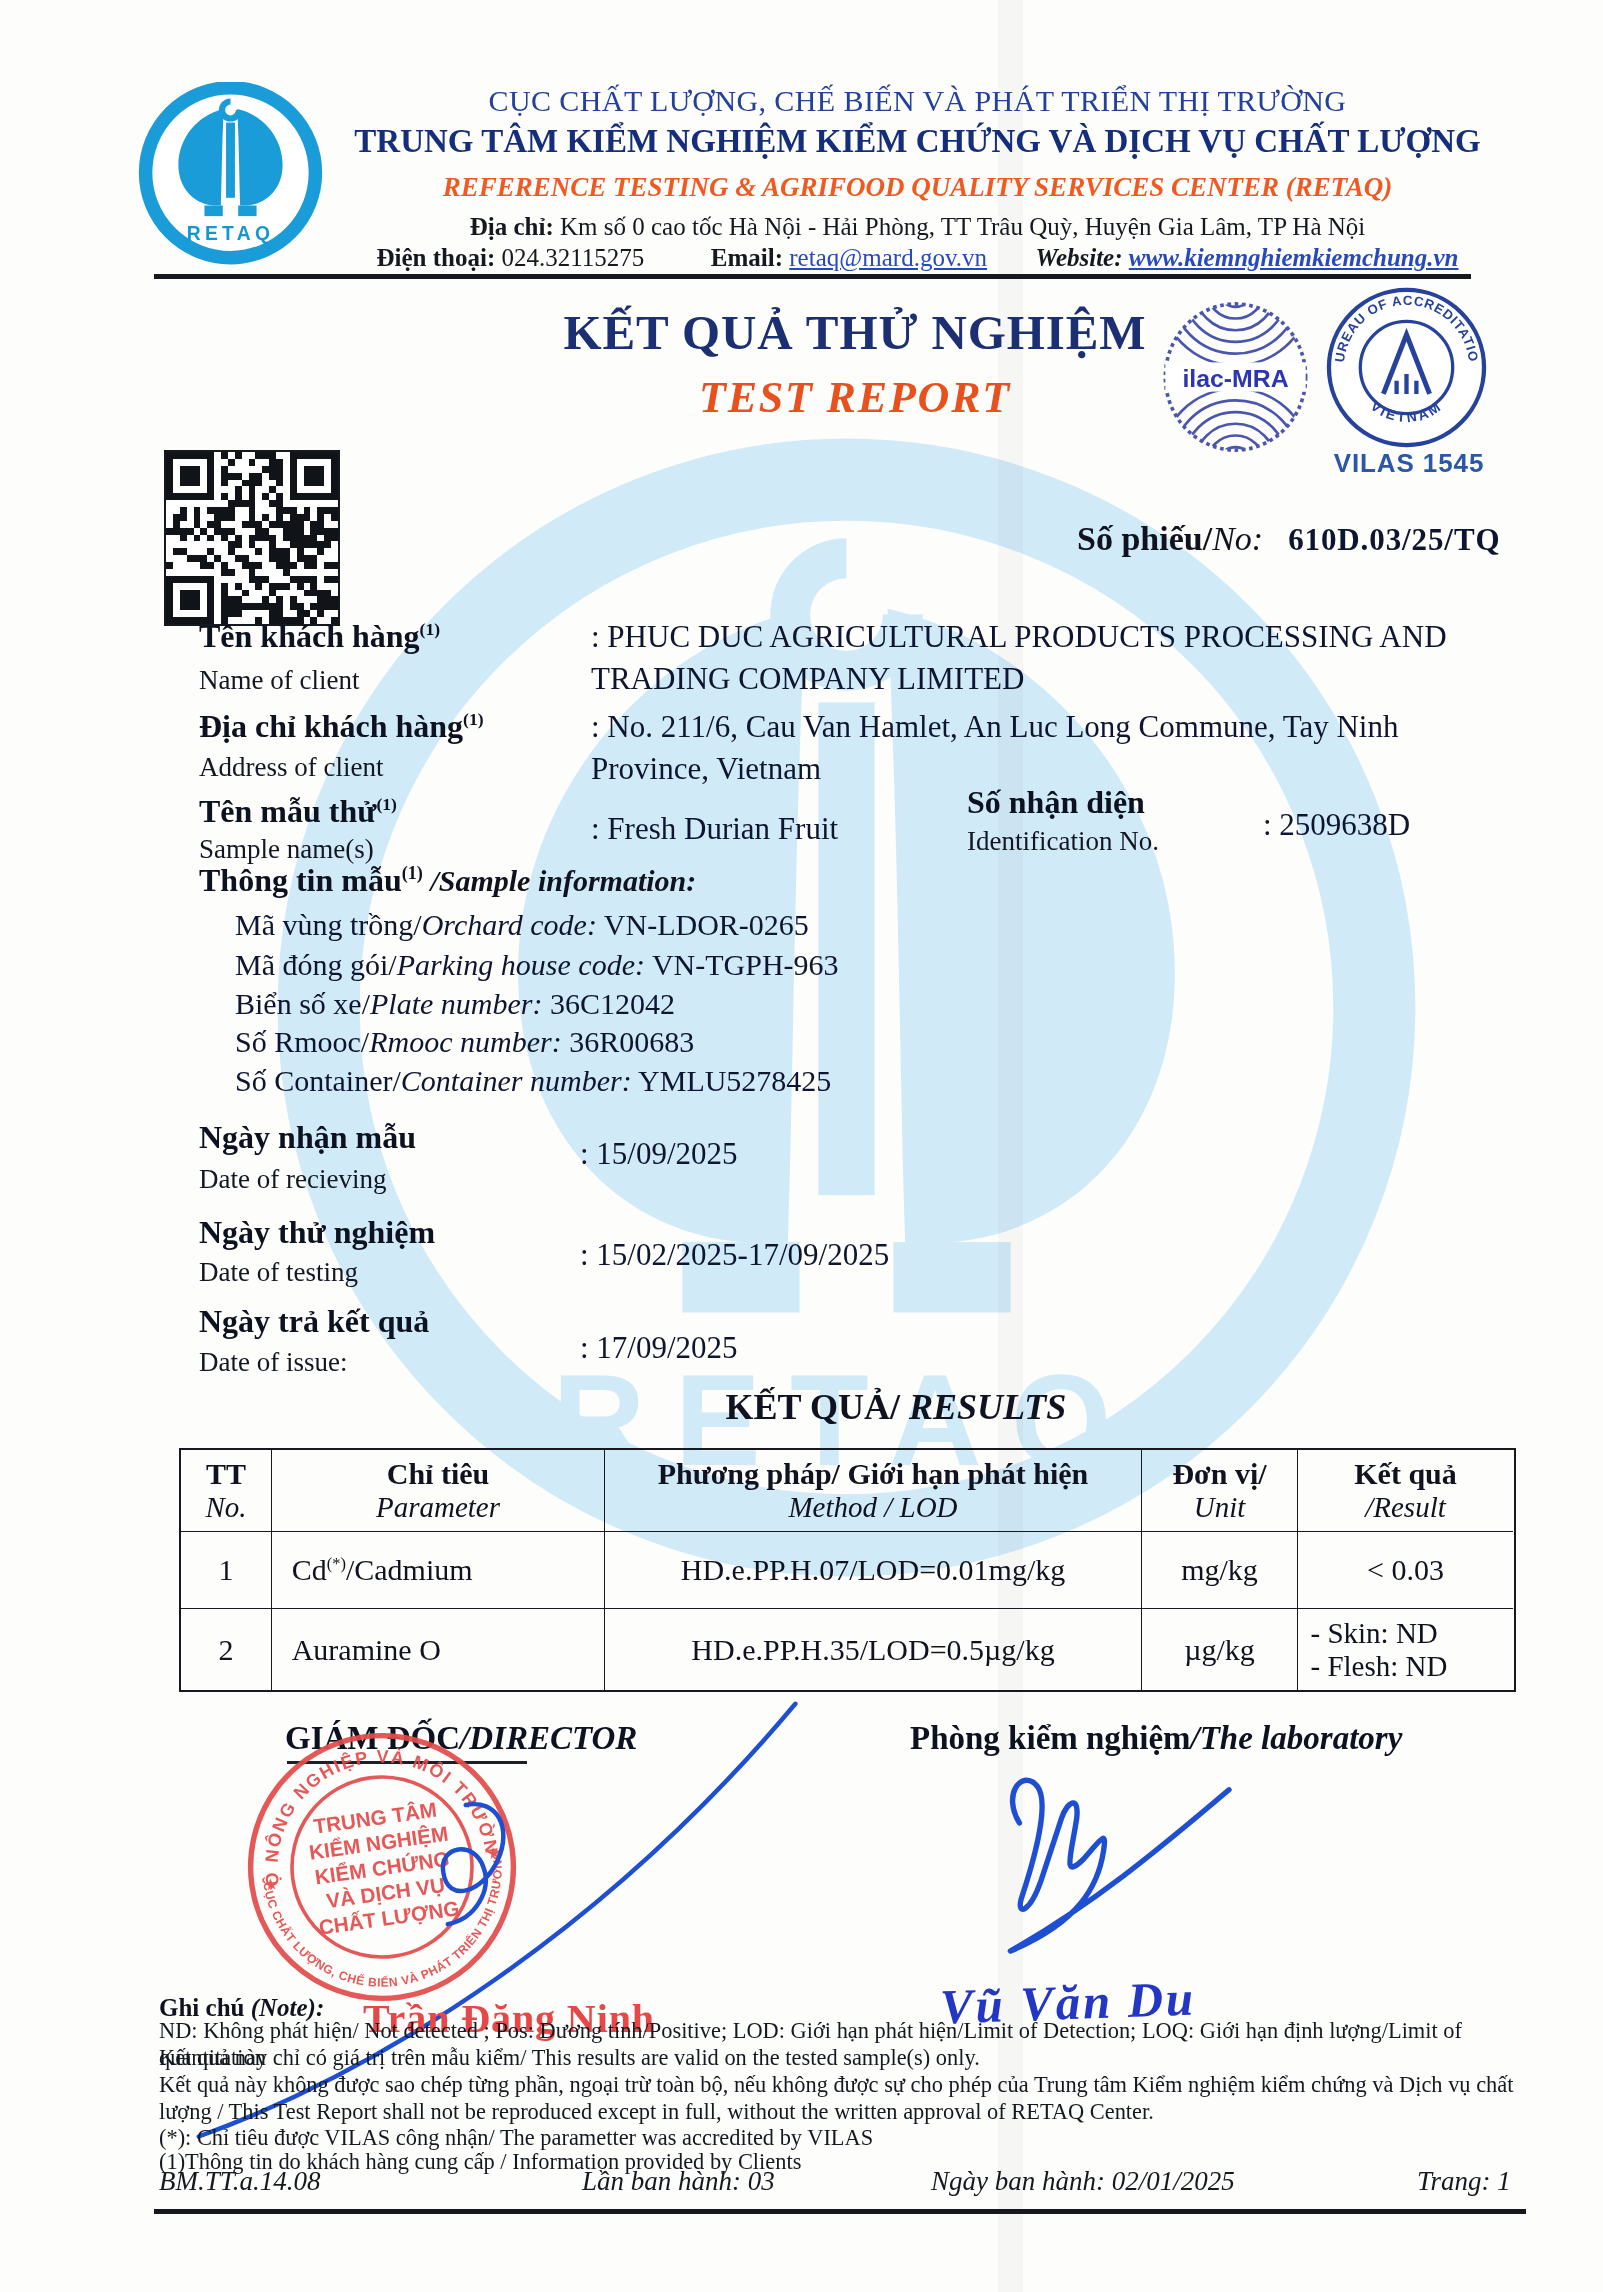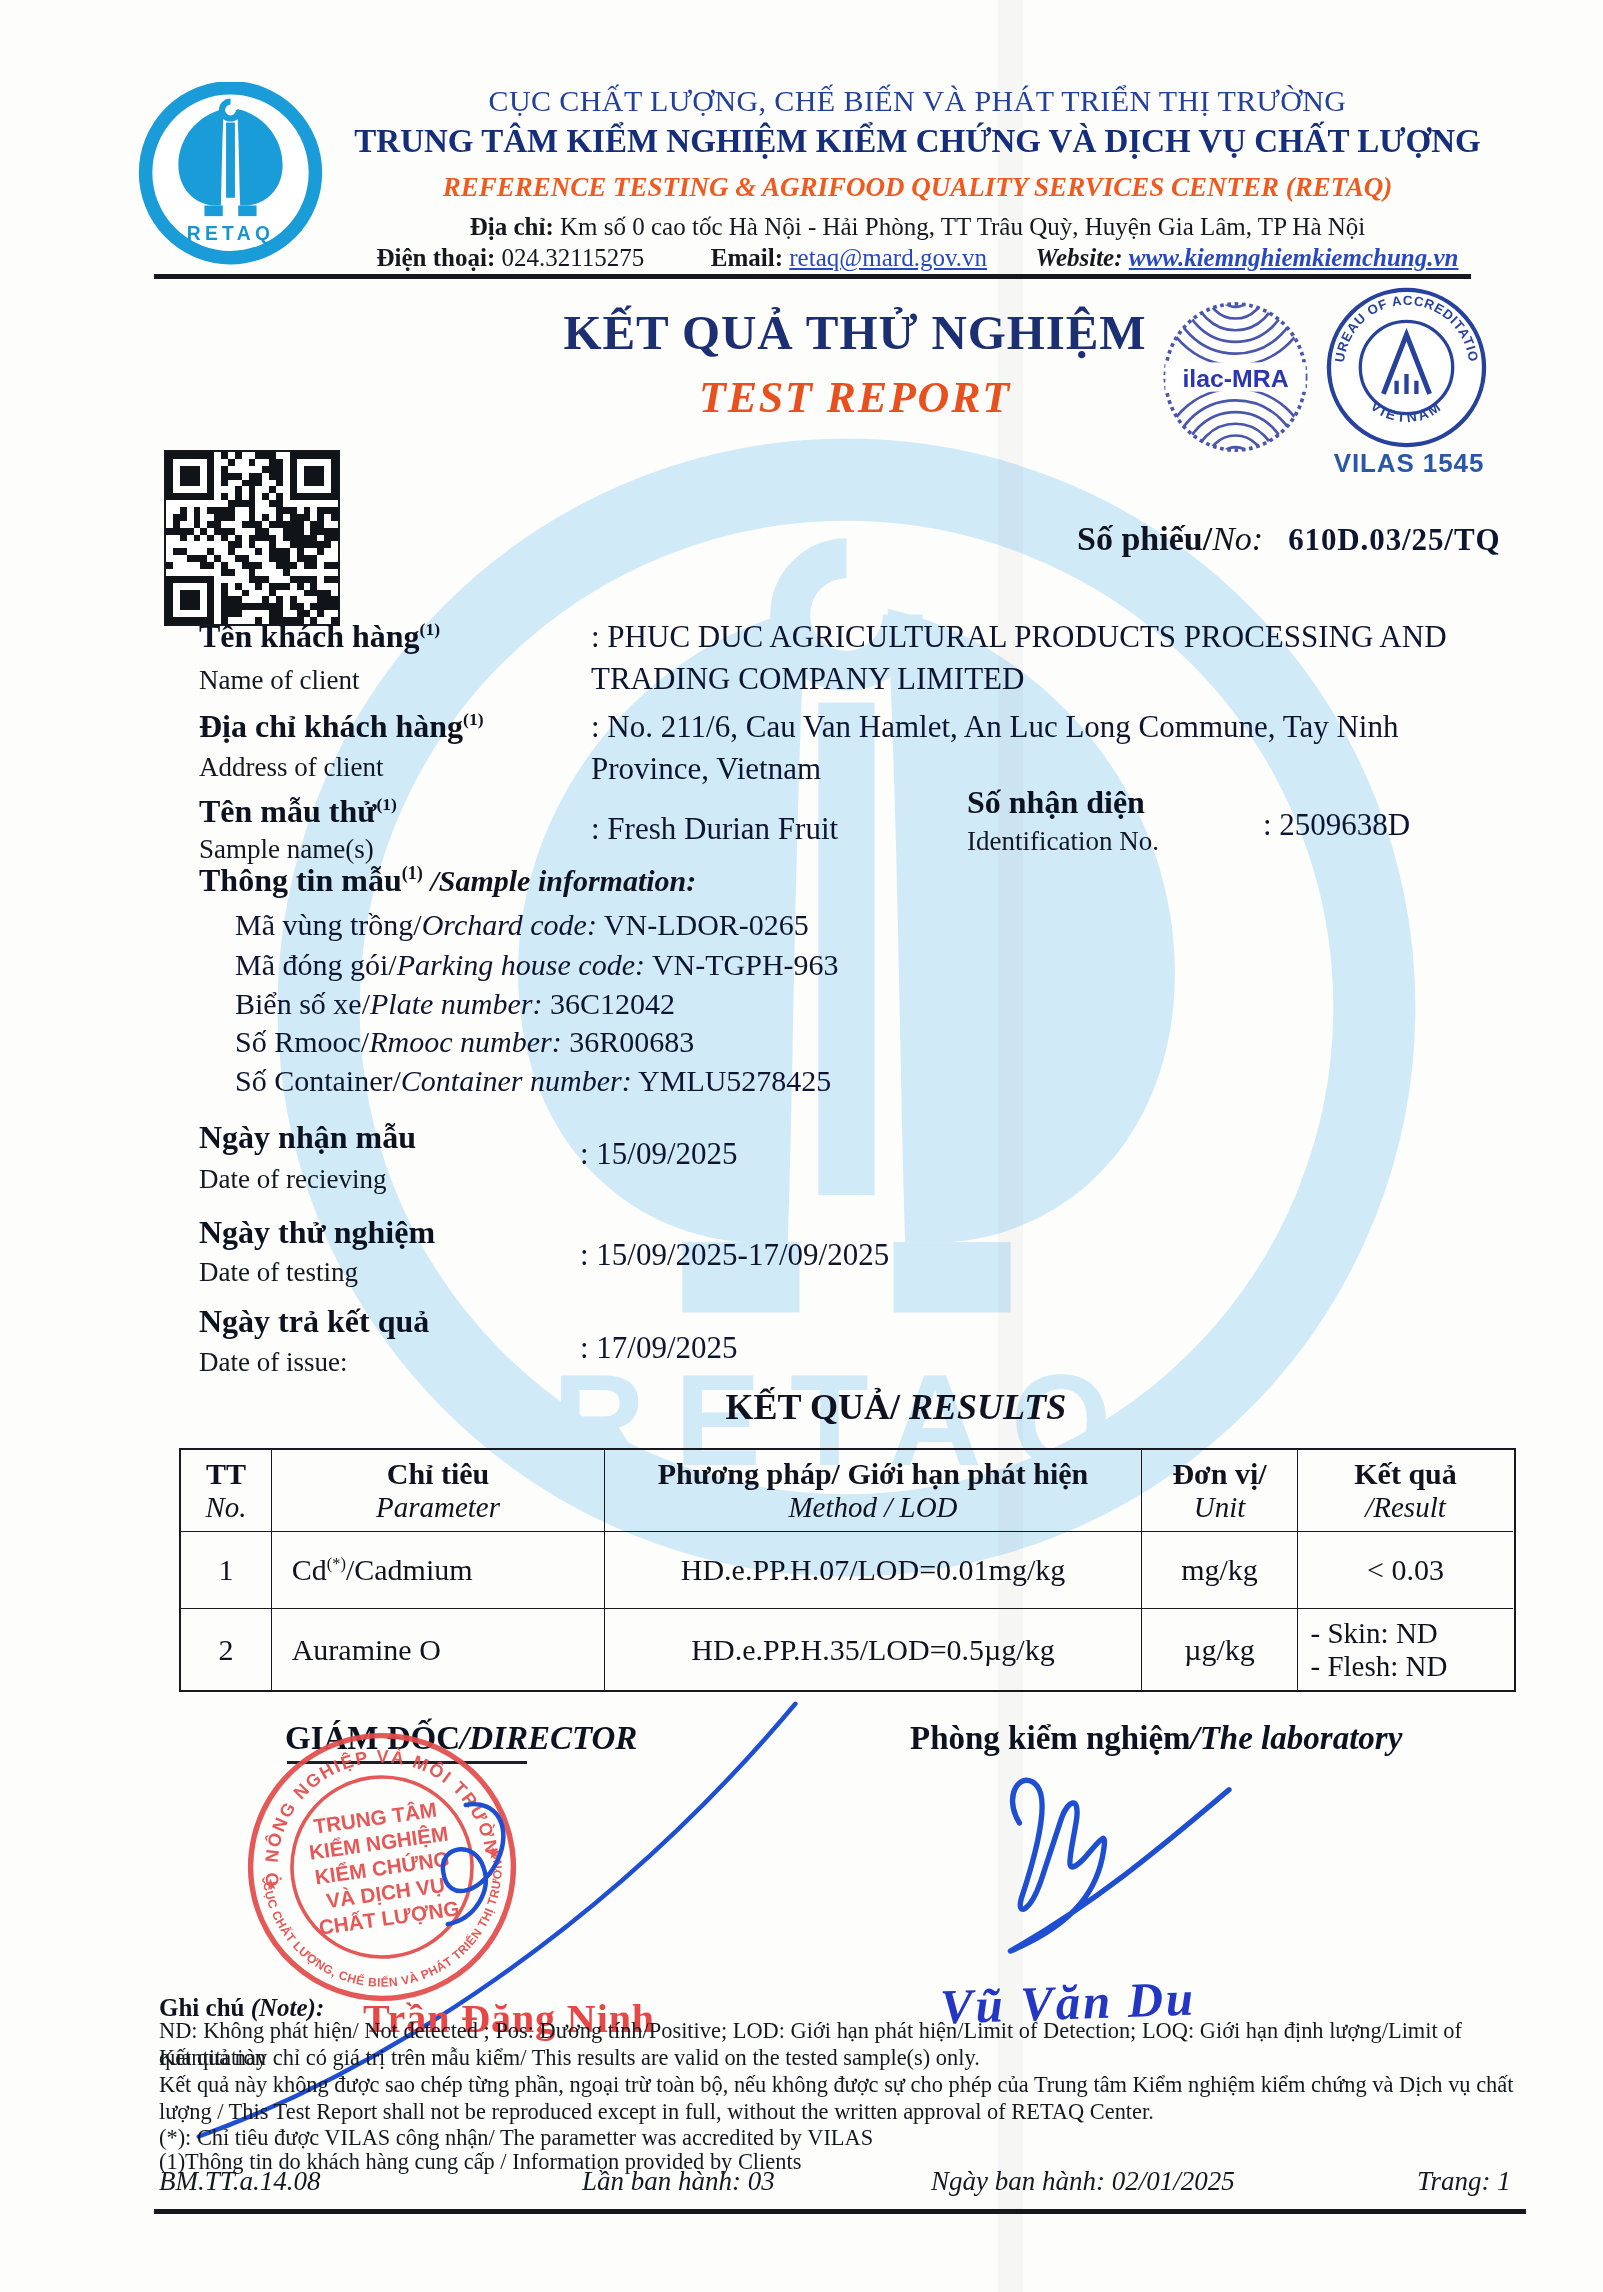--- a/index.html
+++ b/index.html
@@ -553,21 +553,21 @@
   <div class="abs iline" style="left:235px; top:1064px;">
     <span>Số Container/</span><span class="en">Container number:</span><span> YMLU5278425</span>
   </div>
 
   <div class="abs lbl-vi" style="left:199px; top:1119px;">Ngày nhận mẫu</div>
   <div class="abs lbl-en" style="left:199px; top:1164px;">Date of recieving</div>
   <div class="abs val" style="left:580px; top:1133px;">: 15/09/2025</div>
 
   <div class="abs lbl-vi" style="left:199px; top:1214px;">Ngày thử nghiệm</div>
   <div class="abs lbl-en" style="left:199px; top:1257px;">Date of testing</div>
-  <div class="abs val" style="left:580px; top:1234px;">: 15/09/2025-17/09/2025</div>
+  <div class="abs val" style="left:580px; top:1234px;">: 15/02/2025-17/09/2025</div>
 
   <div class="abs lbl-vi" style="left:199px; top:1303px;">Ngày trả kết quả</div>
   <div class="abs lbl-en" style="left:199px; top:1347px;">Date of issue:</div>
   <div class="abs val" style="left:580px; top:1327px;">: 17/09/2025</div>
 
   <div class="abs res-title ctr nowrap">
     <span>KẾT QUẢ/</span><span class="en"> RESULTS</span>
   </div>
 
   <div class="abs tbl">

